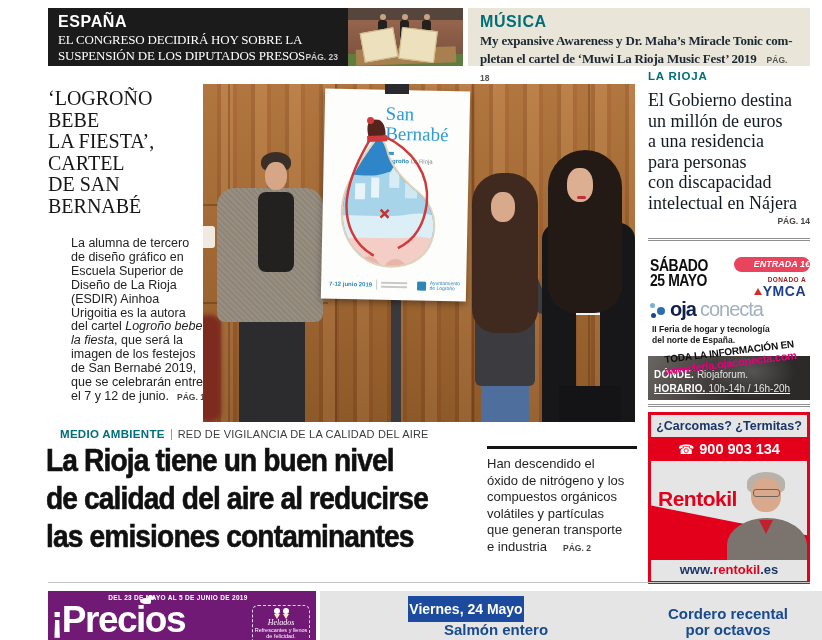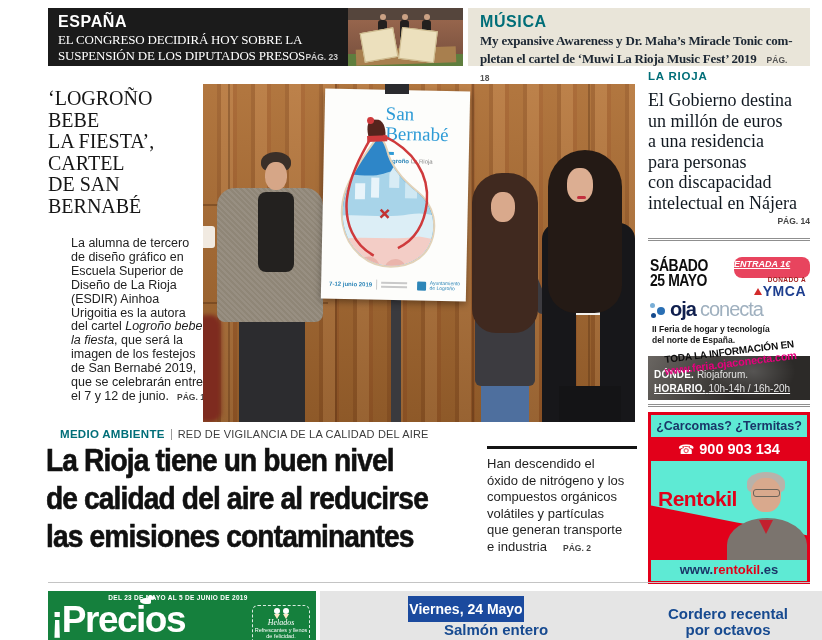--- a/index.html
+++ b/index.html
@@ -92,22 +92,22 @@
   .rioja-kicker { left:648px; top:70px; font-size:11.5px; font-weight:bold; letter-spacing:.8px; color:#006e78; }
   .rioja-hl { left:648px; top:90px; width:164px; font-family:"Liberation Serif", serif; font-size:18px; line-height:20.5px; color:#101820; }
   .rioja-pag { left:648px; top:216px; width:162px; text-align:right; font-size:8.5px; font-weight:bold; color:#444; }
   .double-rule { height:3px; border-top:1px solid #8f8f8f; border-bottom:1px solid #8f8f8f; width:162px; left:648px; }
   .rule-a { top:238px; } .rule-b { top:404px; }
 
   
   .oja { left:648px; top:248px; width:162px; height:152px; background:#fff; overflow:visible; }
   .oja-date { left:2px; top:10px; font-size:17px; font-weight:bold; line-height:15px; color:#0d0d0d;
               transform:scaleX(.82); transform-origin:left top; letter-spacing:-.5px; }
-  .oja-pill { right:0; top:9px; width:76px; height:21px; background:#e8445e; border-radius:8px; color:#fff;
-              font-size:9px; font-weight:bold; font-style:italic; text-align:left; line-height:15px;text-decoration:underline; }
+  .oja-pill { right:0; top:9px; width:76px; height:15px; background:#e8445e; border-radius:8px; color:#fff;
+              font-size:9px; font-weight:bold; font-style:italic; text-align:right; line-height:15px; }
   .oja-ymca { right:4px; top:28px; text-align:right; }
   .oja-donado { font-size:6.5px; font-weight:bold; color:#a02020; letter-spacing:.4px; }
   .oja-ymca-row { display:flex; align-items:center; justify-content:flex-end; gap:1px; }
   .tri { width:0; height:0; border-left:4px solid transparent; border-right:4px solid transparent; border-bottom:7px solid #d22b2b; }
   .oja-org { font-size:14px; font-weight:bold; color:#1d3e8f; letter-spacing:.5px; }
   .oja-logo { left:2px; top:50px; display:flex; align-items:center; gap:4px; }
   .oja-dots { position:relative; width:16px; height:18px; }
   .oja-dots i { position:absolute; border-radius:50%; display:block; }
   .d1 { left:0; top:2px; width:5px; height:5px; background:#79aed6; }
   .d2 { left:7px; top:6px; width:8px; height:8px; background:#2a6fb4; }
@@ -119,21 +119,21 @@
   .oja-banner .l1 { font-size:10px; font-weight:bold; color:#0d0d0d; letter-spacing:-.2px; }
   .oja-banner .l2 { font-size:11px; font-weight:bold; color:#e5007d; letter-spacing:-.2px; }
   .oja-photo { left:0; top:108px; width:162px; height:44px; overflow:hidden;
                background:radial-gradient(60px 40px at 65% 35%, rgba(255,255,255,.20), rgba(255,255,255,0) 70%),
                           linear-gradient(120deg,#6a6662,#2c2a28 60%); }
   .oja-row { position:absolute; left:6px; color:#fff; font-size:10px; white-space:nowrap; }
   .oja-row b { font-weight:bold; letter-spacing:.2px; }
   .oja-row span { font-weight:normal; color:#e3e3e3; }
 
   
-  .rk { left:648px; top:412px; width:162px; height:172px; border:3px solid #e2001a; background:#5eead4; }
+  .rk { left:648px; top:412px; width:162px; height:172px; border:3px solid #e2001a; background:#e5e5e5; }
   .rk-q { height:22px; line-height:22px; text-align:center; color:#1a3668; font-weight:bold; font-size:12.5px; }
   .rk-phone { height:24px; background:#e2001a; color:#fff; display:flex; align-items:center; justify-content:center; gap:5px;
               font-weight:bold; font-size:14.5px; }
   .rk-phone .ic { font-family:"DejaVu Sans", sans-serif; font-size:13px; font-weight:normal; }
   .rk-body { position:relative; height:99px; overflow:hidden; }
   .rk-wedge { position:absolute; left:0; bottom:0; width:100%; height:100%; background:#e2001a;
               clip-path:polygon(0 45%, 55% 62%, 100% 75%, 100% 100%, 0 100%); }
   .rk-brand { position:absolute; left:7px; top:26px; font-size:21px; font-weight:bold; color:#e2001a; letter-spacing:-.5px; }
   .rk-man { position:absolute; right:0; bottom:0; width:80px; height:88px; }
   .rk-hair { position:absolute; right:22px; top:0; width:38px; height:22px; background:#b8b2aa; border-radius:50% 50% 30% 30%; }
@@ -152,21 +152,21 @@
   .air-k2 { font-size:11px; color:#3c3c3c; letter-spacing:.2px; }
   .air-hl { left:46px; top:441px; width:500px; font-size:32px; font-weight:bold; letter-spacing:-1px; line-height:38px;
             color:#101010; -webkit-text-stroke:.6px #101010; transform:scaleX(.88); transform-origin:left top; }
   .deck { left:487px; top:446px; width:150px; }
   .deck-rule { height:3px; background:#141414; margin-bottom:7px; }
   .deck-text { font-size:13px; line-height:16.5px; color:#1f1f1f; }
 
   .footer-line { left:48px; top:582px; width:762px; height:1px; background:#c4c4c4; }
 
   
-  .precios { left:48px; top:591px; width:268px; height:49px; background:#15803d; overflow:hidden; color:#fff; }
+  .precios { left:48px; top:591px; width:268px; height:49px; background:#701a75; overflow:hidden; color:#fff; }
   .pr-date { left:30px; top:3px; width:200px; text-align:center; font-size:6.5px; font-weight:bold; letter-spacing:.3px; }
   .pr-title { left:3px; top:8px; font-size:37px; font-weight:bold; letter-spacing:-1.5px; }
   .bird { left:92px; top:3px; width:16px; height:11px; }
   .bird-body { position:absolute; left:0; top:4px; width:11px; height:6px; background:#fff; border-radius:60% 40% 30% 60%; }
   .bird-head { position:absolute; left:8px; top:1px; width:5px; height:5px; background:#fff; border-radius:50%; }
   .bird-beak { position:absolute; left:13px; top:2px; width:0; height:0; border-top:2px solid transparent; border-bottom:2px solid transparent; border-left:3px solid #fff; }
   .helados { left:204px; top:14px; width:58px; height:42px; border:1px dashed rgba(255,255,255,.85); border-radius:6px;
              display:flex; flex-direction:column; align-items:center; padding-top:2px; }
   .ic-row { display:flex; gap:3px; }
   .icecream { display:flex; flex-direction:column; align-items:center; }

